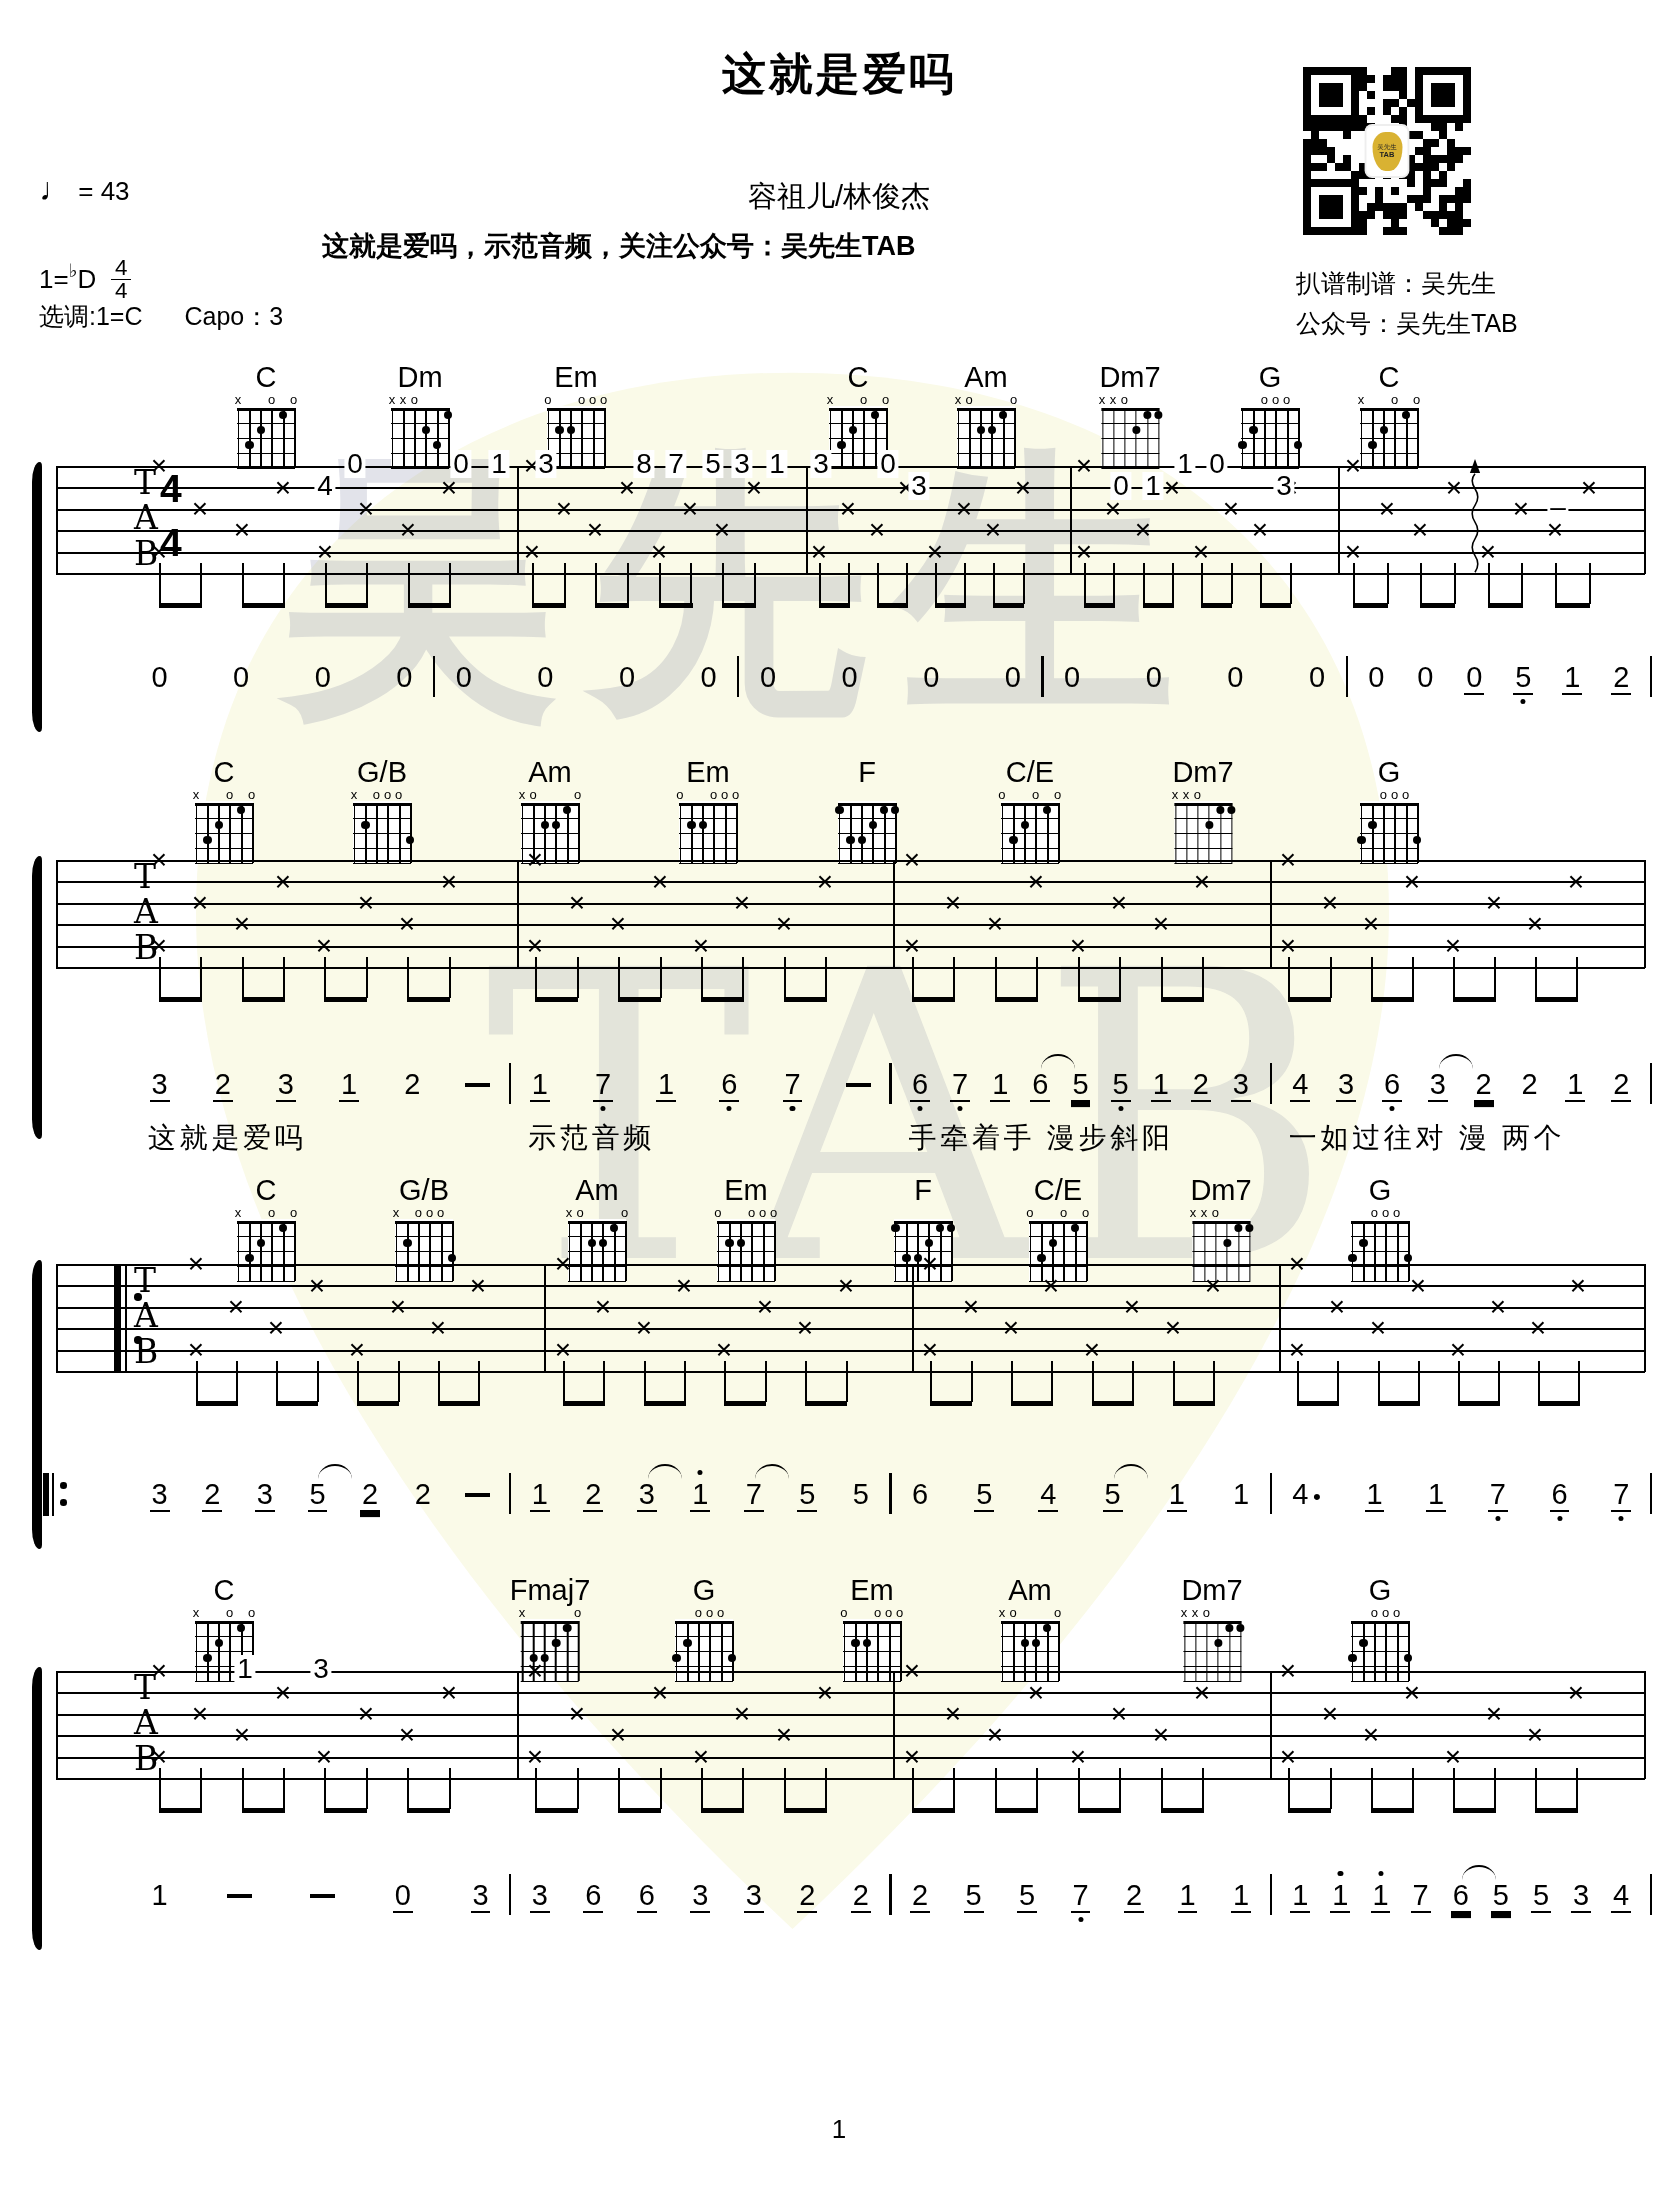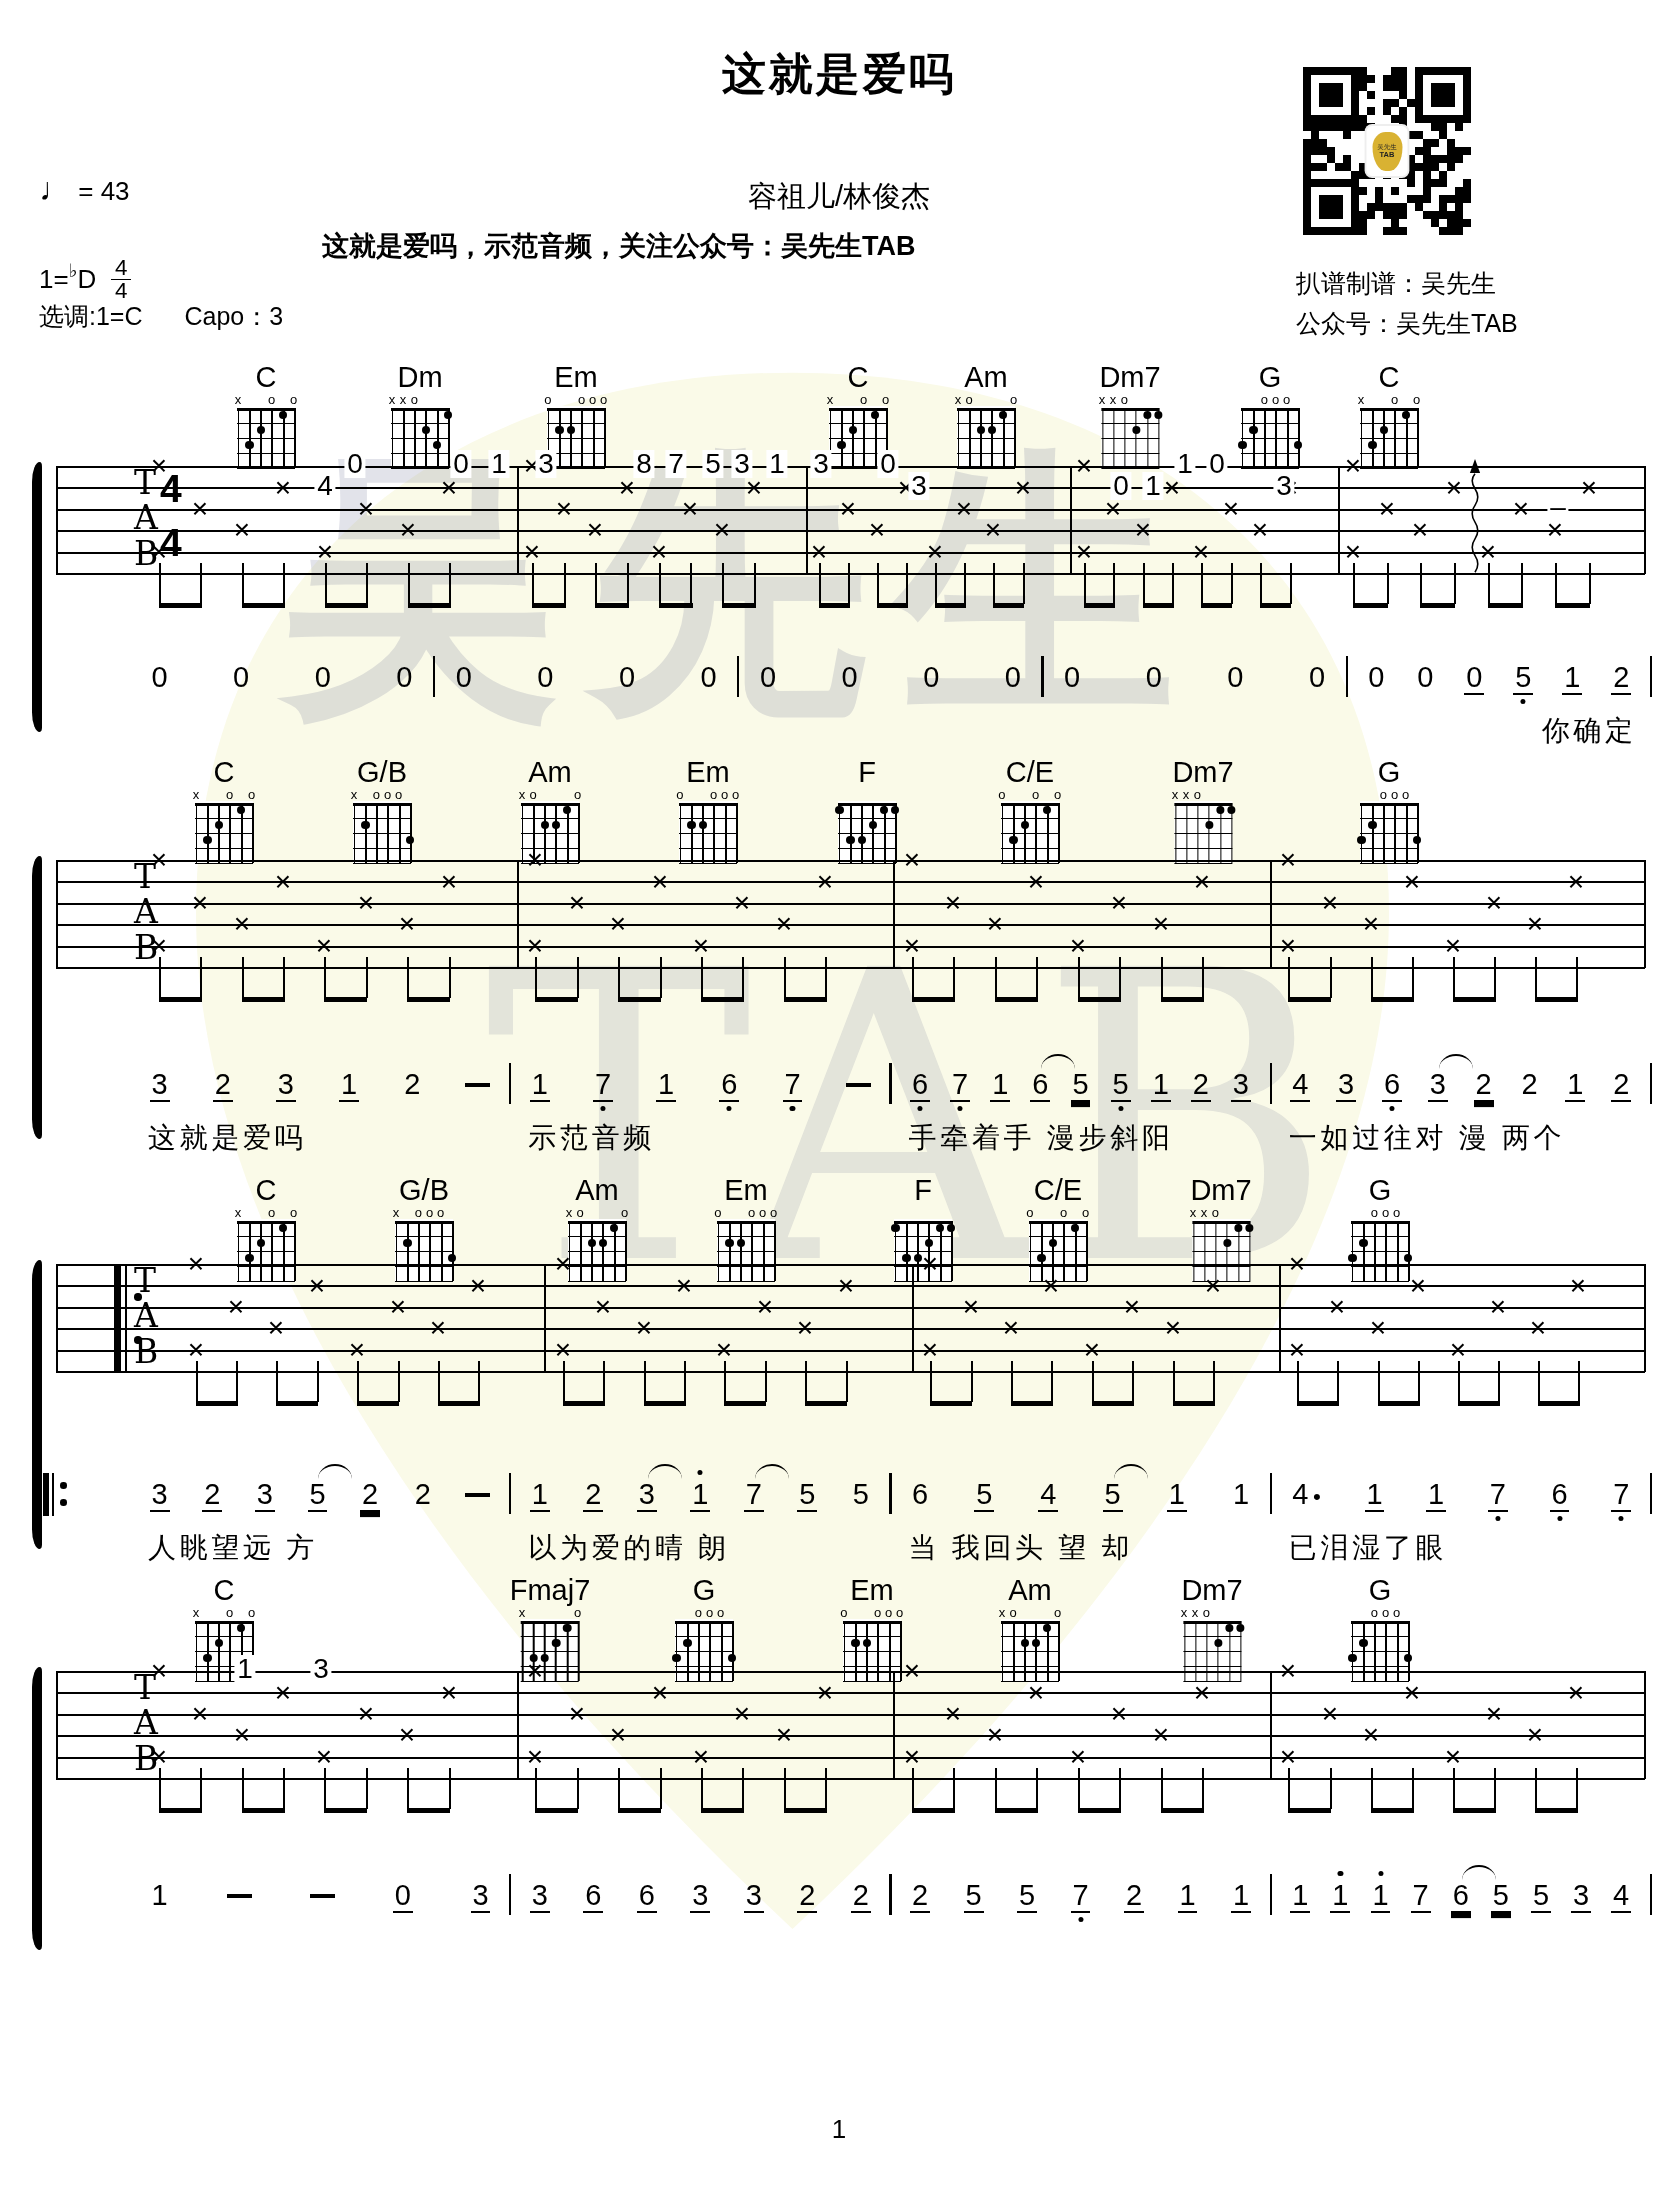--- a/index.html
+++ b/index.html
@@ -671,32 +671,20 @@
         <div class="vm">
           <div class="note">0</div>
           <div class="note">0</div>
           <div class="note nu">0</div>
           <div class="note nu">5<span class="ld"></span></div>
           <div class="note nu">1</div>
           <div class="note nu">2</div>
         </div>
         <div class="vbar"></div>
       </div>
-      <div class="lrow">
-        <div class="vl"></div>
-        <div class="vlsp"></div>
-        <div class="vl"></div>
-        <div class="vlsp"></div>
-        <div class="vl"></div>
-        <div class="vlsp"></div>
-        <div class="vl"></div>
-        <div class="vlsp"></div>
-        <div class="vl right">你确定</div>
-        <div class="vlsp"></div>
-      </div>
     </div>
     <div class="chord" style="left: 224px; top: 757px;">
       <div class="chord-name">C</div>
       <div class="chord-markers">
         <span style="left: -4.7px;">x</span>
         <span style="left: 29px;">o</span>
         <span style="left: 51px;">o</span>
       </div>
       <div class="chord-grid">
         <div class="cg-s" style="left: 0.9px;"></div>
@@ -1370,30 +1358,20 @@
         <div class="vm">
           <div class="note">4<span class="ad">•</span></div>
           <div class="note nu">1</div>
           <div class="note nu">1</div>
           <div class="note nu">7<span class="ld"></span></div>
           <div class="note nu">6<span class="ld"></span></div>
           <div class="note nu">7<span class="ld"></span></div>
         </div>
         <div class="vbar"></div>
       </div>
-      <div class="lrow">
-        <div class="vl">人眺望远 方</div>
-        <div class="vlsp"></div>
-        <div class="vl">以为爱的晴 朗</div>
-        <div class="vlsp"></div>
-        <div class="vl">当 我回头 望 却</div>
-        <div class="vlsp"></div>
-        <div class="vl">已泪湿了眼</div>
-        <div class="vlsp"></div>
-      </div>
     </div>
     <div class="vrep" style="left: 43px; top: 1473px;">
       <div class="b1"></div>
       <div class="b2"></div>
       <div class="d1"></div>
       <div class="d2"></div>
     </div>
     <div class="chord" style="left: 224px; top: 1575px;">
       <div class="chord-name">C</div>
       <div class="chord-markers">

